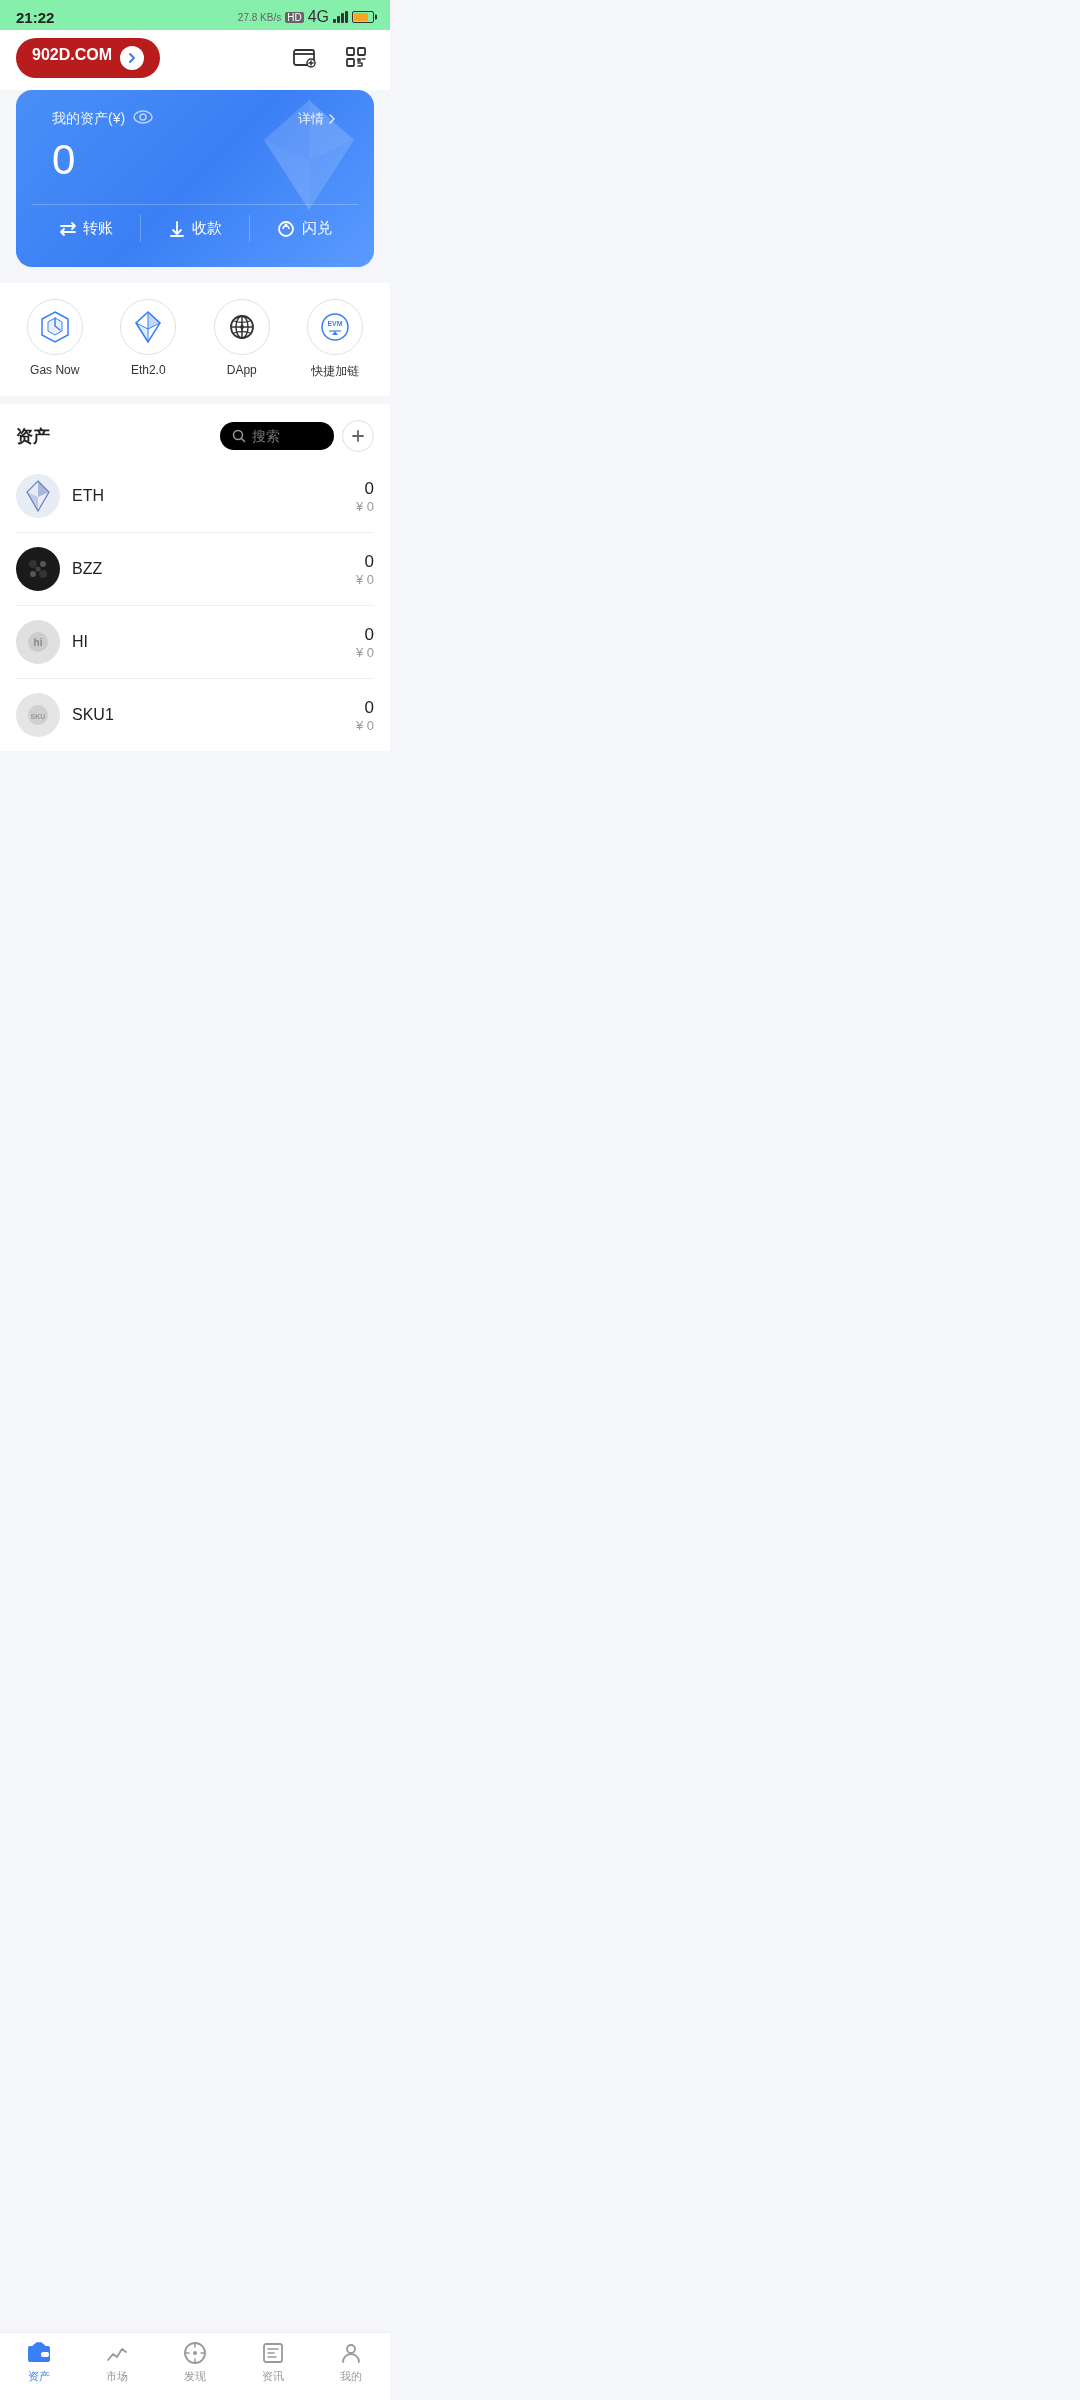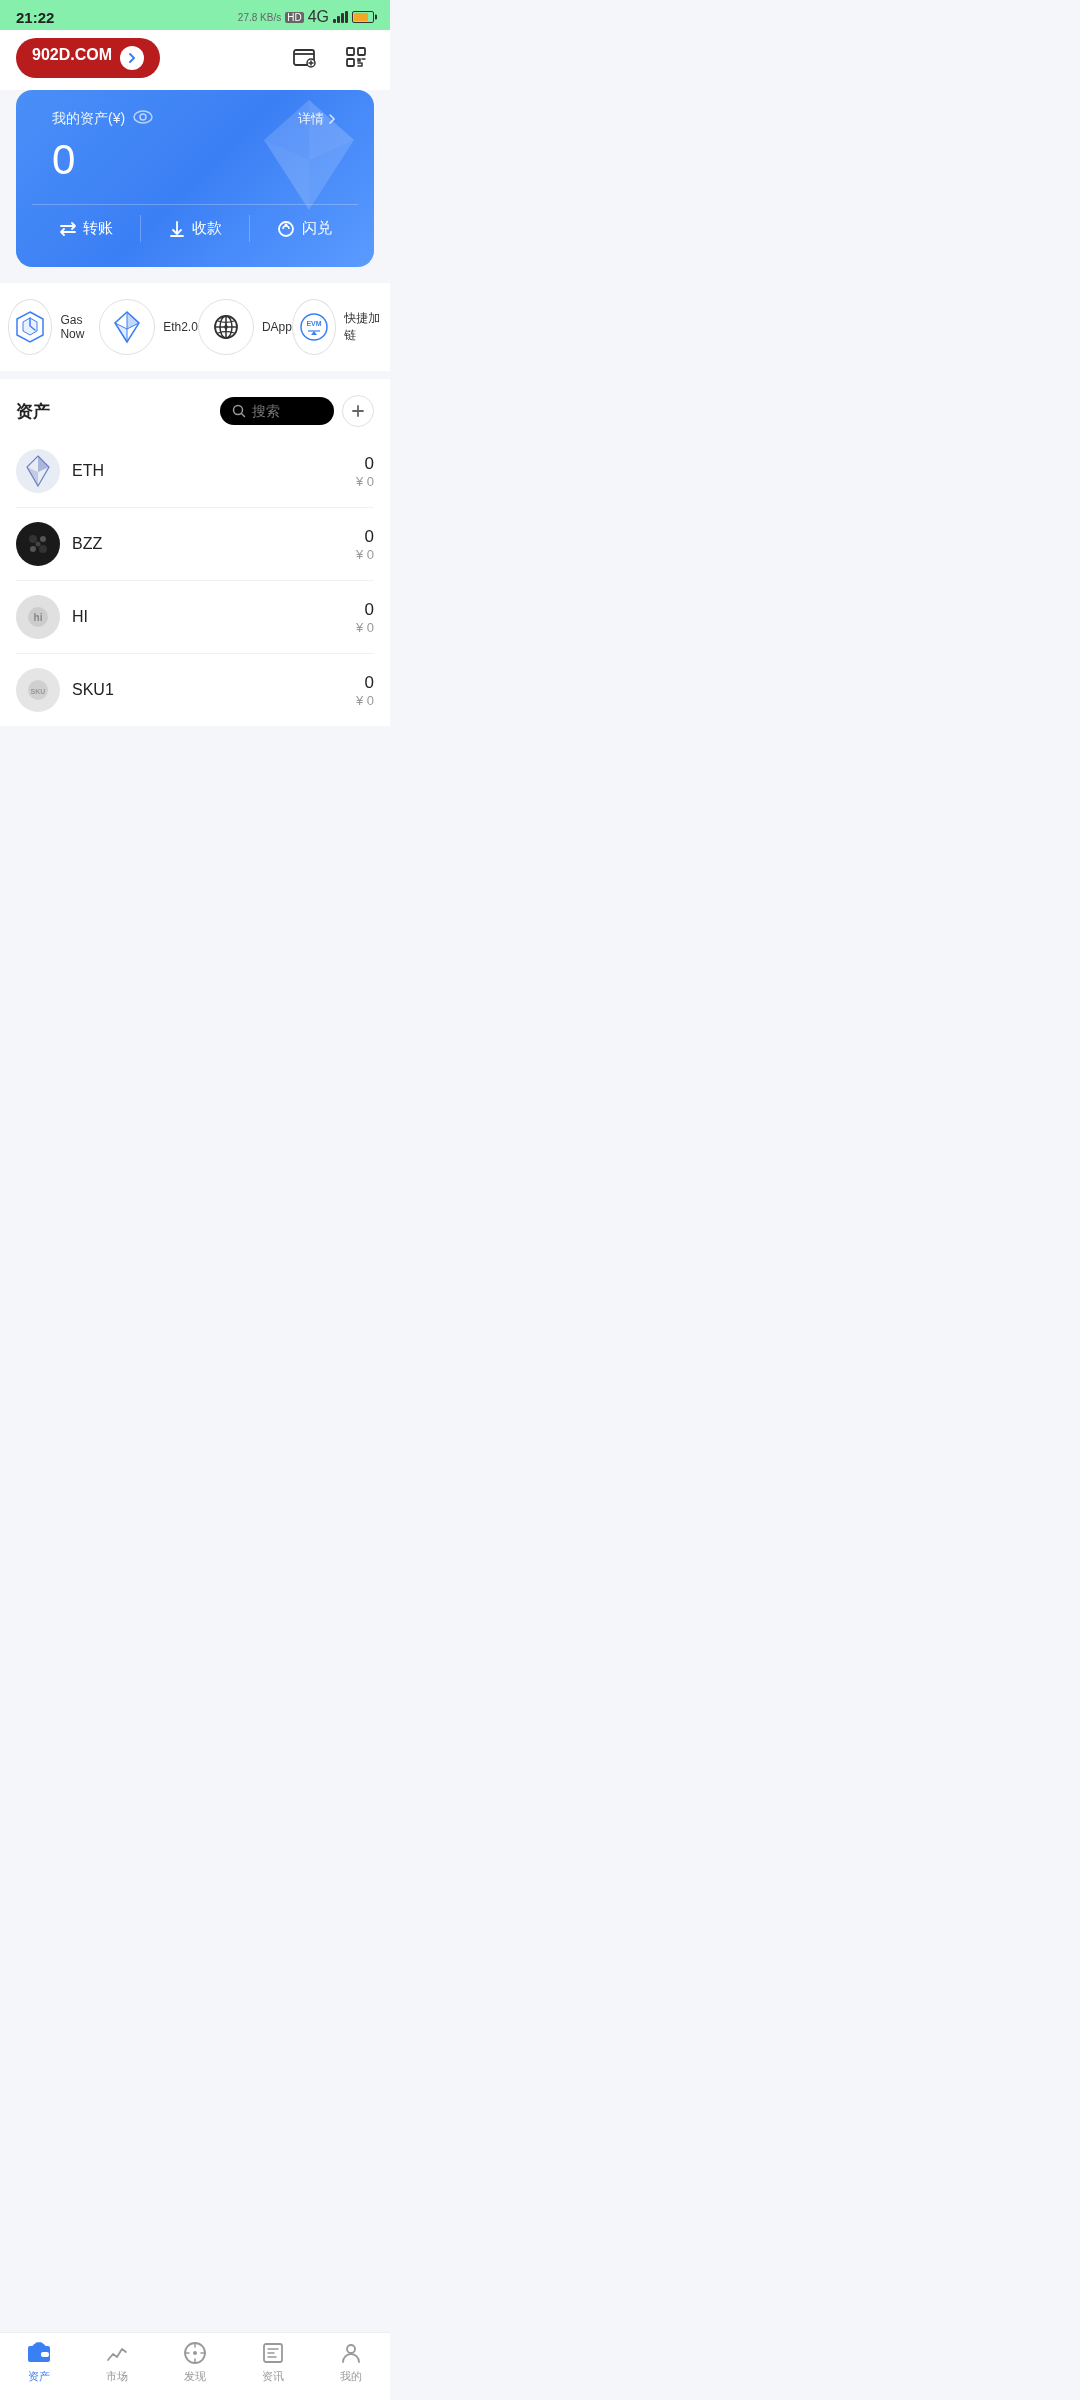--- a/index.html
+++ b/index.html
@@ -194,21 +194,21 @@
     
     .quick-menu {
       display: flex;
       justify-content: space-around;
       padding: 16px 8px;
       background: #fff;
       margin-bottom: 8px;
     }
     .quick-item {
       display: flex;
-      flex-direction: row;
+      flex-direction: column;
       align-items: center;
       gap: 8px;
       cursor: pointer;
     }
     .quick-icon {
       width: 56px;
       height: 56px;
       border-radius: 50%;
       border: 1.5px solid #e0e0e0;
       display: flex;

